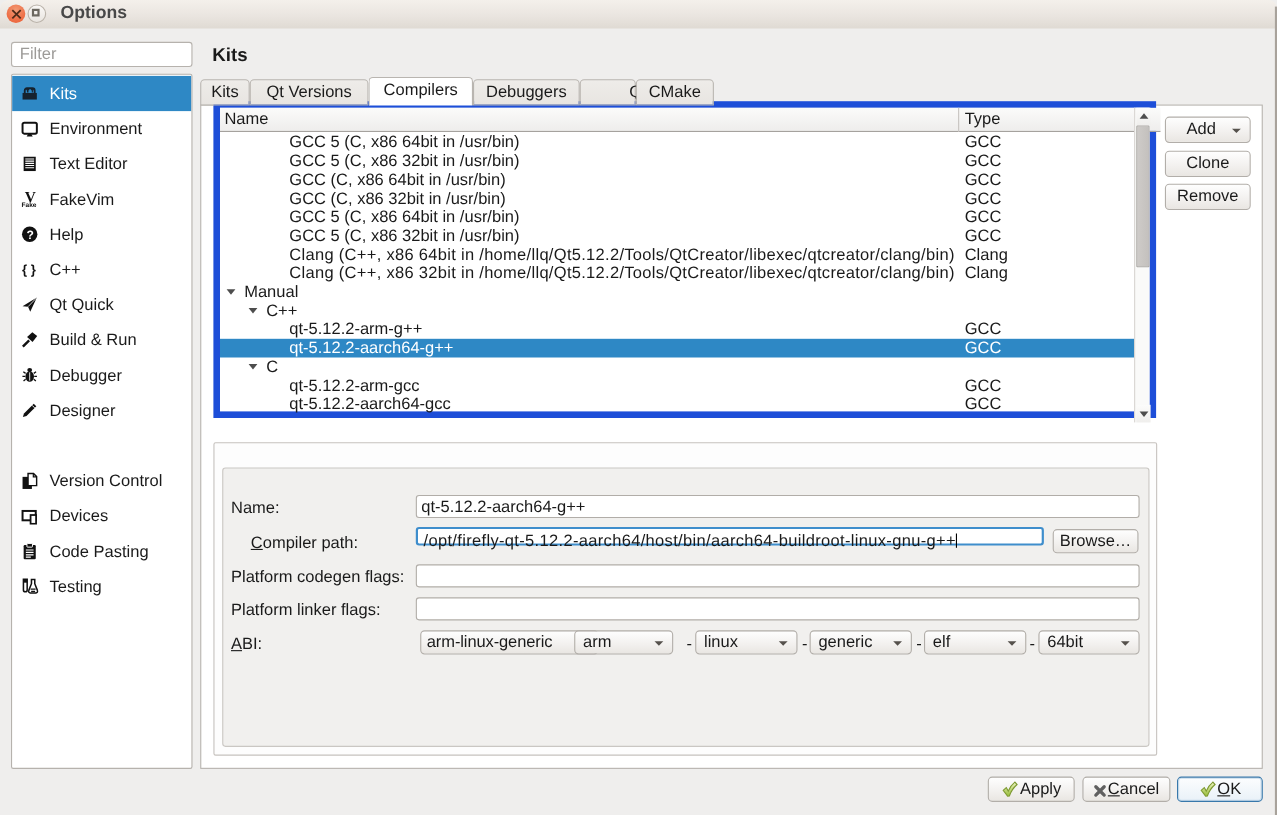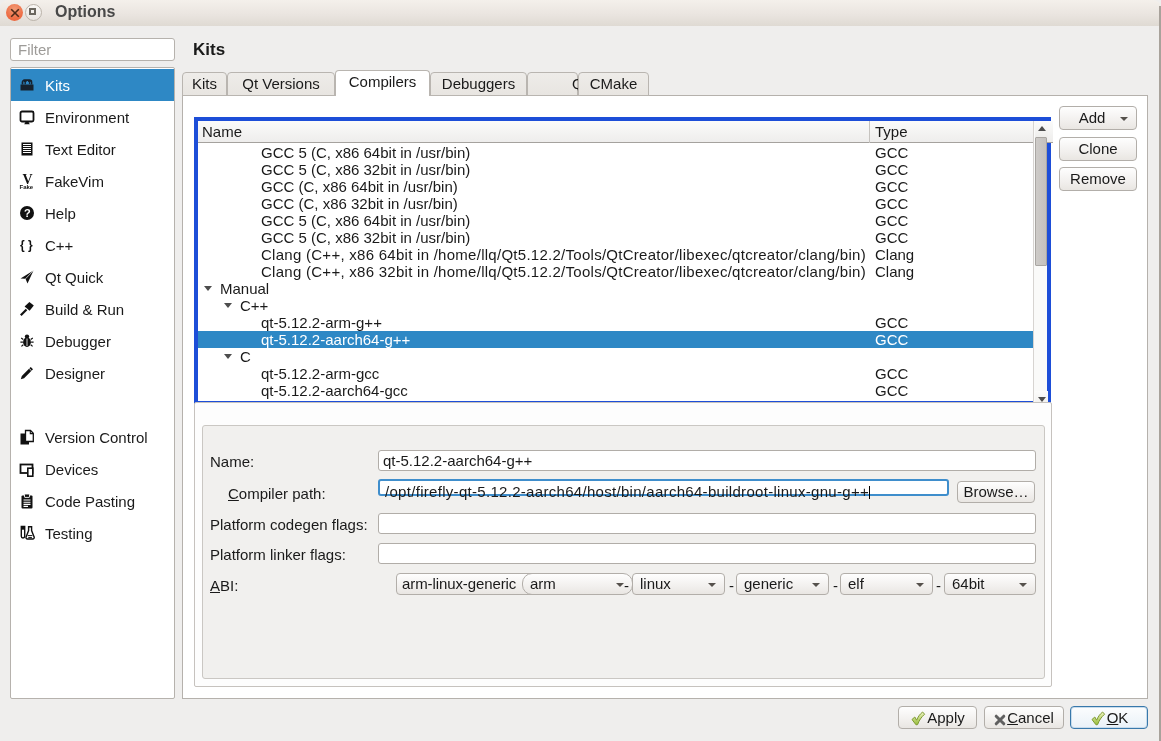--- a/index.html
+++ b/index.html
@@ -32,21 +32,21 @@
 
 #kits-h { left:193px; top:40px; font-size:17px; font-weight:bold; }
 
 
 .tab { position:absolute; top:72px; height:24px; background:linear-gradient(#eeece9, #e8e5e1);
   border:1px solid #b9b5b0; border-radius:4px 4px 0 0; text-align:center; line-height:22px; z-index:2; }
 .tab.active { top:70px; height:26px; background:#fff; border-bottom:none; z-index:4; }
 #tabpage { left:182px; top:95px; width:966px; height:604px; background:#fff; border:1px solid #b5b1ac; }
 
 
-#table { left:194px; top:117px; width:857px; height:288px; background:#fff; border:4px solid #1d4ed8; }
+#table { left:194px; top:92px; width:857px; height:288px; background:#fff; border:6px solid #1d4ed8; }
 #thead { position:absolute; left:0; top:0; width:855px; height:22px; background:linear-gradient(#fbfbfa, #eeedec); border-bottom:1px solid #a5a29e; }
 #thead .c1 { position:absolute; left:4px; top:2px; }
 #thead .c2 { position:absolute; left:677px; top:2px; }
 #thead .div { position:absolute; left:671px; top:0; width:1px; height:22px; background:#c6c3bf; }
 .trow { position:absolute; left:0; width:841px; height:17px; line-height:17px; }
 .trow .name { position:absolute; line-height:17px; }
 .trow .type { position:absolute; left:677px; line-height:17px; }
 .trow.sel { background:#2e88c5; color:#fff; }
 .arr { position:absolute; width:0; height:0; border-left:4px solid transparent; border-right:4px solid transparent; border-top:5px solid #4d4d4d; top:6px; }
 
@@ -305,22 +305,22 @@
 <div class="flabel" style="top:516px;">Platform codegen flags:</div>
 <div class="flabel" style="top:546px;">Platform linker flags:</div>
 <div class="flabel" style="top:577px;"><span class="u">A</span>BI:</div>
 
 <div class="input" style="top:450px;">qt-5.12.2-aarch64-g++</div>
 <div class="abs" id="in-path">/opt/firefly-qt-5.12.2-aarch64/host/bin/aarch64-buildroot-linux-gnu-g++<span class="cursor"></span></div>
 <div class="btn abs" id="b-browse">Browse…</div>
 <div class="input" style="top:513px;"></div>
 <div class="input" style="top:543px;"></div>
 
-<div class="combo" style="left:396px; width:162px; padding-left:5px; letter-spacing:-0.1px;">arm-linux-generic<div class="dd"></div></div>
-<div class="combo" style="left:522px; width:111px;border-radius:10px;">arm<div class="dd"></div></div>
+<div class="combo" style="left:382px; width:162px; padding-left:5px; letter-spacing:-0.1px;">arm-linux-generic<div class="dd"></div></div>
+<div class="combo" style="left:522px; width:90px;">arm<div class="dd"></div></div>
 <div class="dash" style="left:624px;">-</div>
 <div class="combo" style="left:632px; width:93px;">linux<div class="dd"></div></div>
 <div class="dash" style="left:729px;">-</div>
 <div class="combo" style="left:736px; width:93px;">generic<div class="dd"></div></div>
 <div class="dash" style="left:833px;">-</div>
 <div class="combo" style="left:840px; width:93px;">elf<div class="dd"></div></div>
 <div class="dash" style="left:936px;">-</div>
 <div class="combo" style="left:944px; width:92px;">64bit<div class="dd"></div></div>
 
 <div class="btn abs" id="b-apply"><span class="bicon" id="i-ap"><svg width="16" height="15" viewBox="0 0 16 15">

